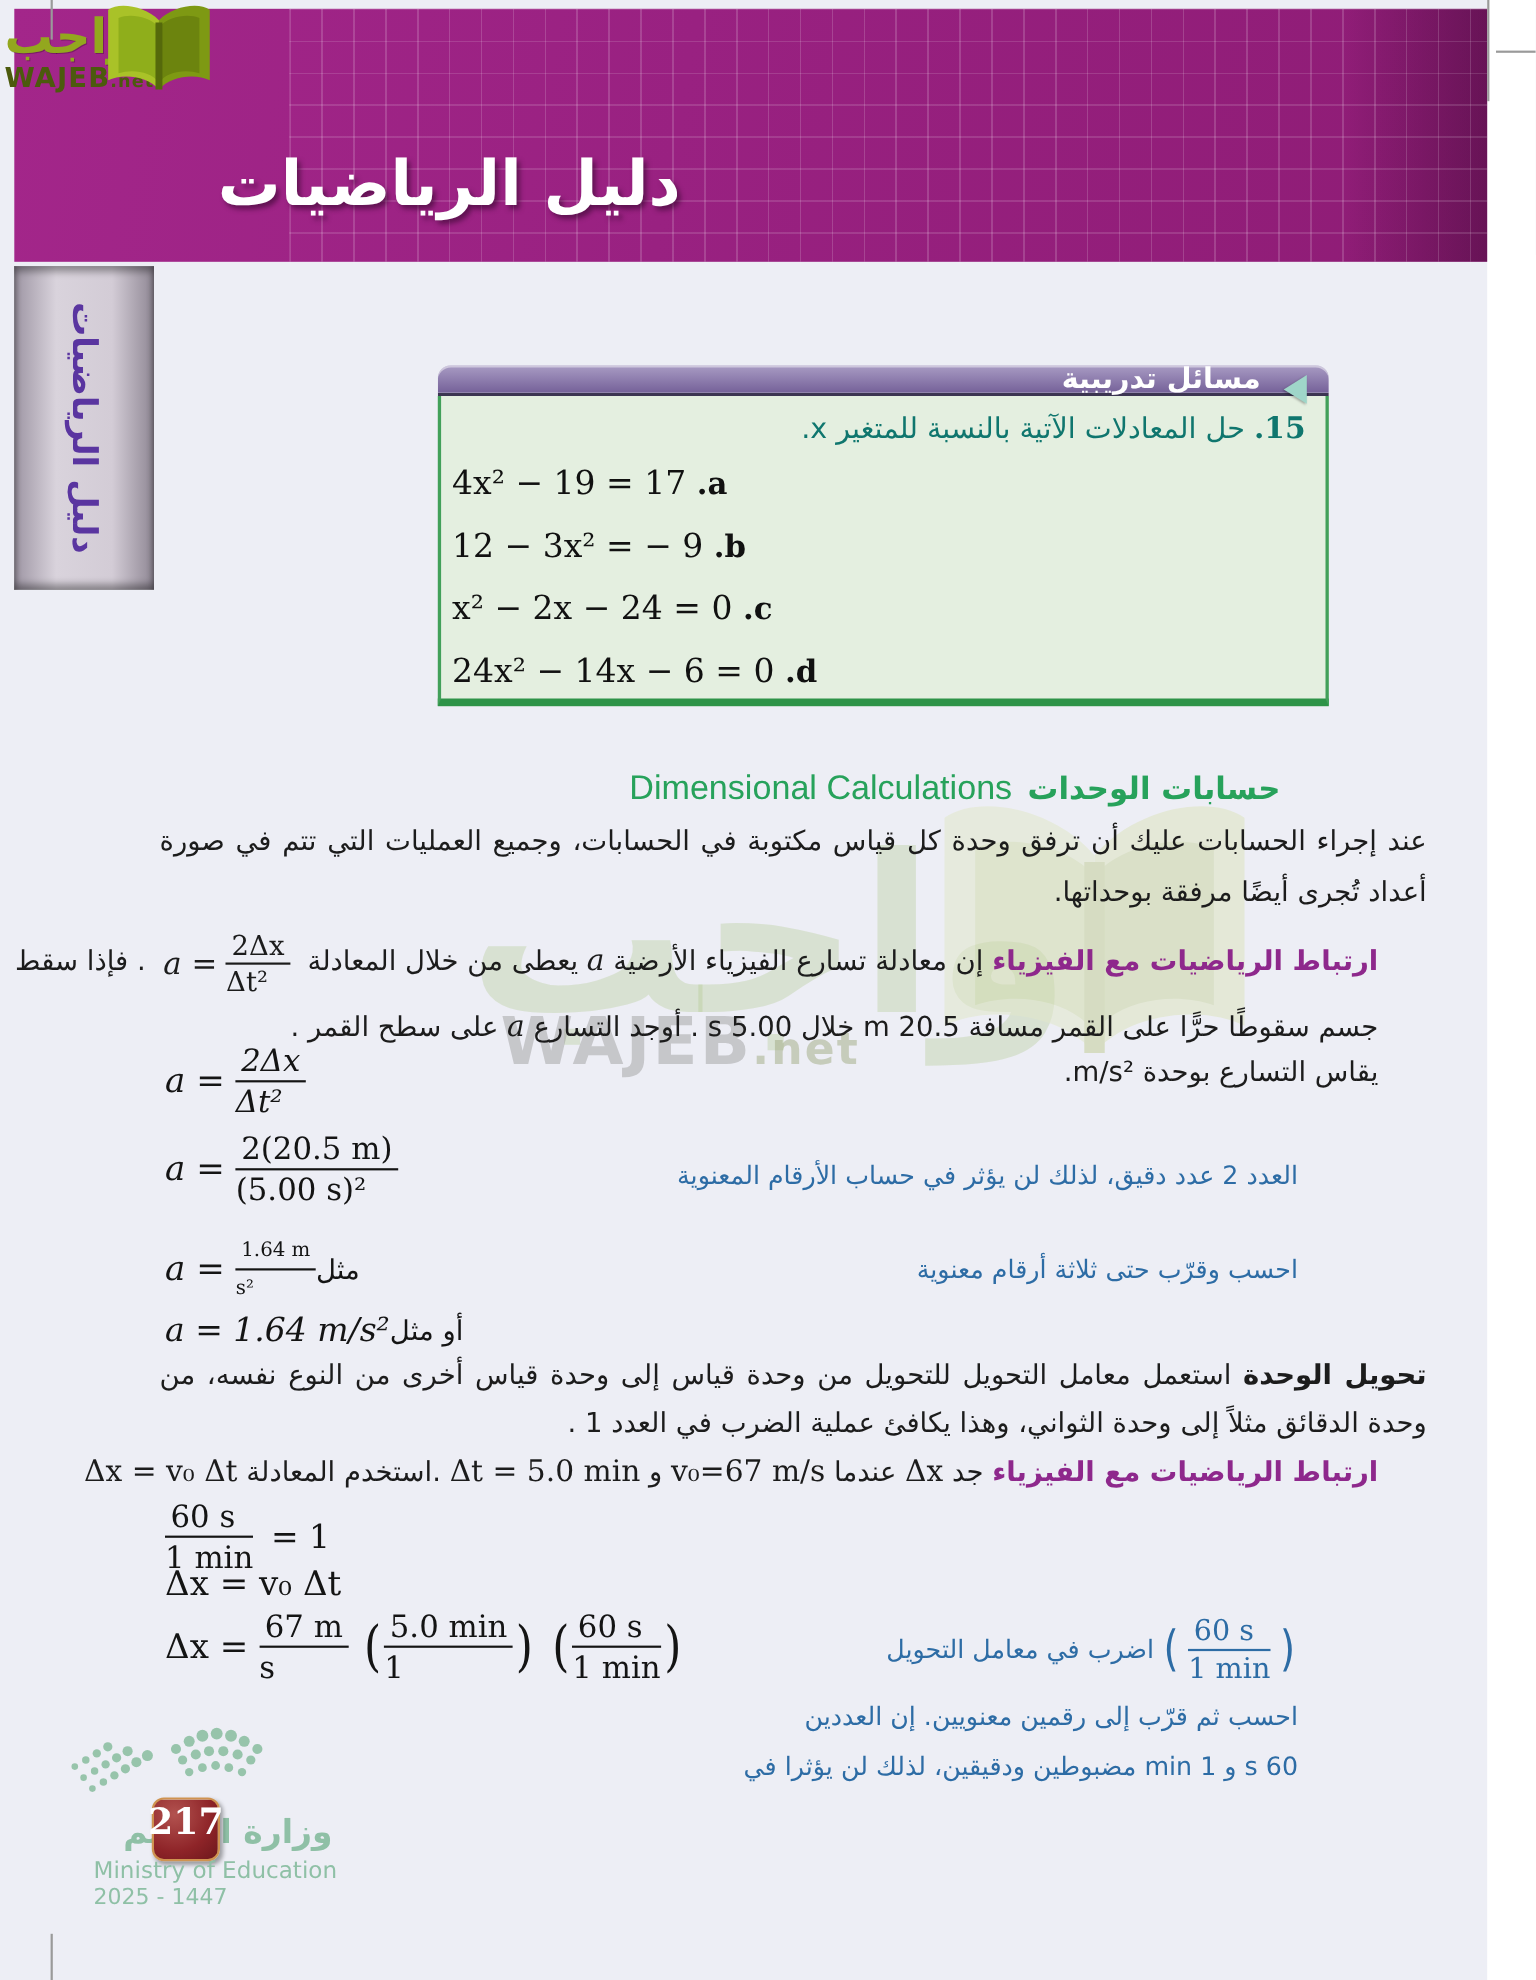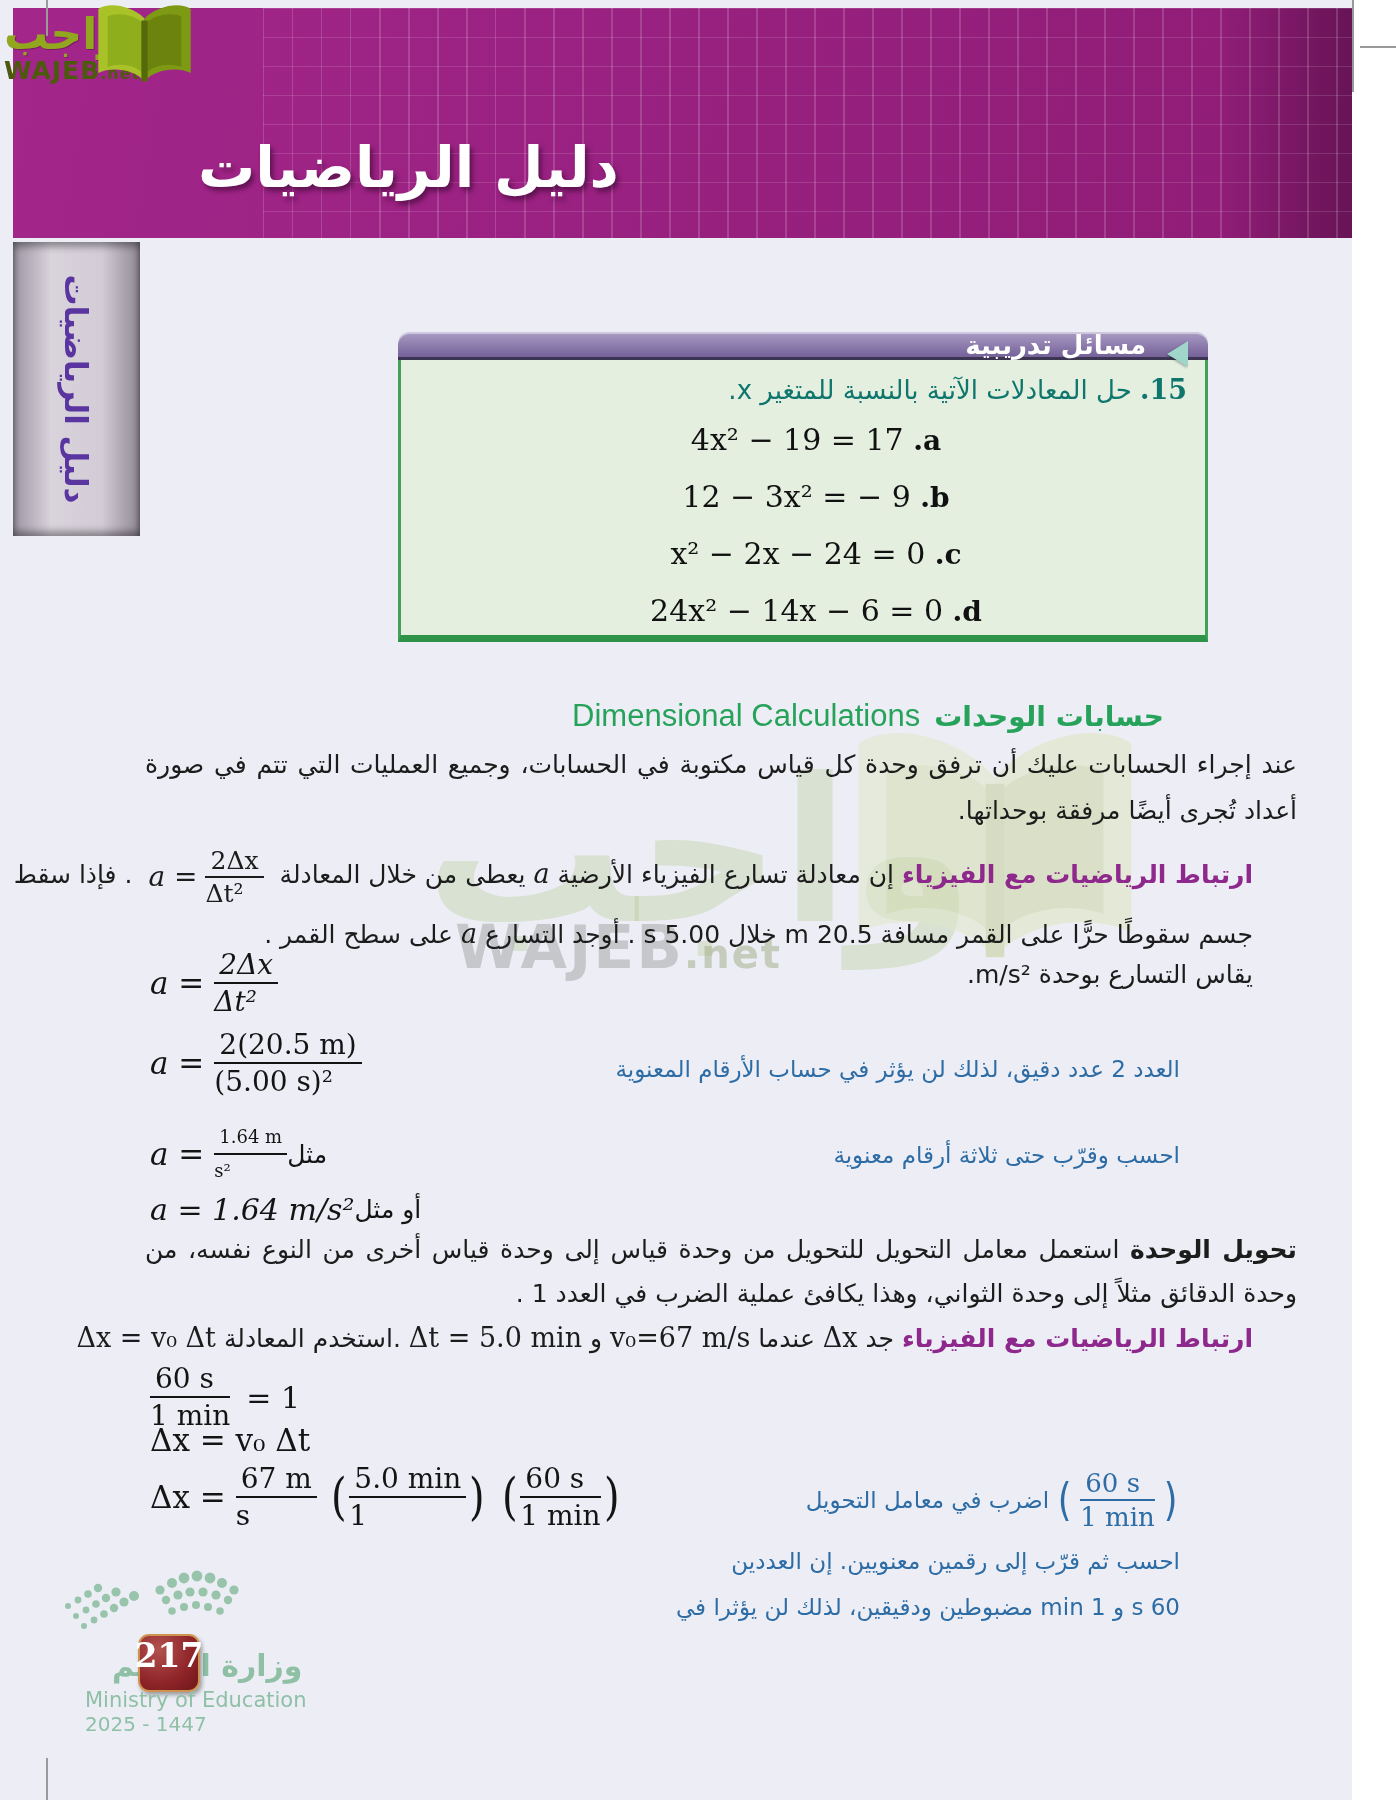--- a/index.html
+++ b/index.html
@@ -52,22 +52,22 @@
       box-shadow:inset 0 2px 0 rgba(255,255,255,0.45); border-bottom:3px solid #3c3552;
       direction:rtl; display:flex; align-items:center; }
   .pbox-head .t { color:#fff; font-size:26px; font-weight:bold; margin-right:62px; }
   .tri { position:absolute; right:20px; top:9px; width:0; height:0;
          border-top:13px solid transparent; border-bottom:13px solid transparent;
          border-right:21px solid #9fd6c9; filter:drop-shadow(-1px 1px 1px rgba(0,0,0,.3)); }
   .pbox-body { background:#e4efe0; border:3px solid #42a05a; border-top:none;
                border-bottom:7px solid #2e9348; height:282px; direction:rtl; }
   .prompt { padding:14px 18px 0 0; font-size:26px; color:#0f766e; }
   .prompt b { font-family:"DejaVu Serif", serif; font-size:27px; }
-  .eq-row { height:57px; line-height:57px; text-align:center; 
-            font-family:"DejaVu Serif", serif; font-size:30px; color:#111;margin-left:16px; }
+  .eq-row { height:57px; line-height:57px; text-align:left; 
+            font-family:"DejaVu Serif", serif; font-size:30px; color:#111; }
   .eq-row .lbl { font-weight:bold; font-size:28px; }
   .eq-row .expr { direction:ltr; unicode-bidi:isolate; display:inline-block; margin-left:10px; }
 
   
   .heading { position:absolute; right:188px; top:698px; direction:rtl; display:flex;
              gap:14px; align-items:baseline; white-space:nowrap; z-index:1; }
   .heading .ar { color:#27a25b; font-size:28px; font-weight:bold; }
   .heading .en { color:#27a25b; font-size:31px; font-family:"Liberation Sans", sans-serif; }
 
   .para { position:absolute; left:145px; width:1152px; direction:rtl; text-align:justify;

